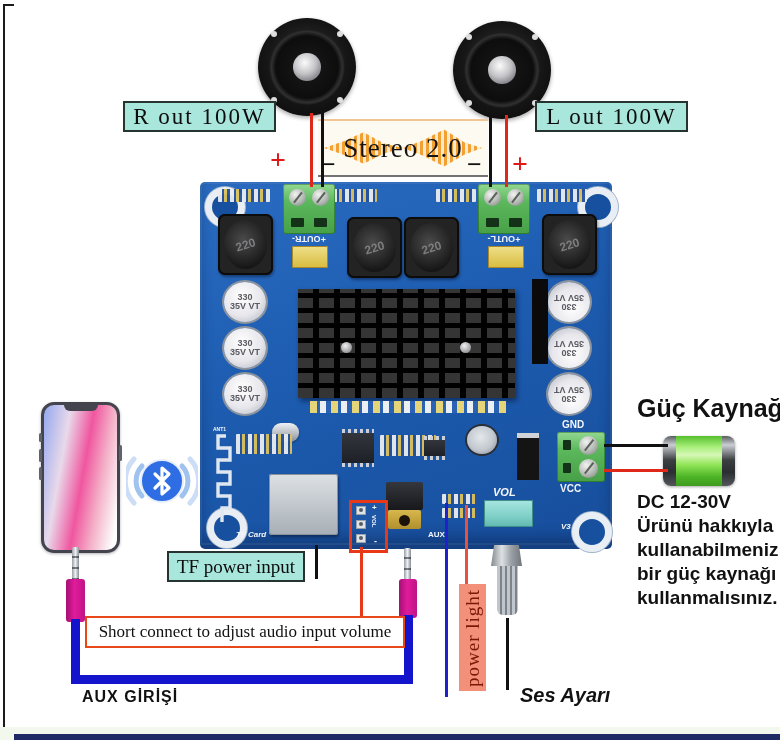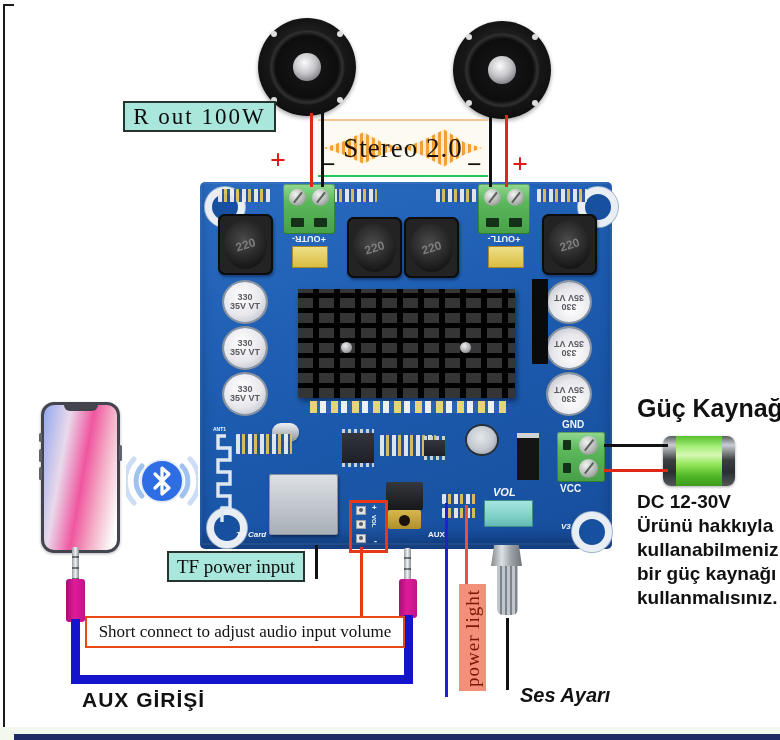--- a/index.html
+++ b/index.html
@@ -18,21 +18,21 @@
   .annline{z-index:5;}
   
   .speaker{border-radius:50%;background:radial-gradient(circle at 50% 45%,#3c3c3c 0%,#161616 55%,#060606 100%);
            box-shadow:0 2px 4px rgba(0,0,0,.35);z-index:2;}
   .spk-cone{position:absolute;inset:11%;border-radius:50%;
             background:radial-gradient(circle,#b9b9bd 0%,#8e8e92 12%,#3e3e42 14%,#141414 24%,#0d0d0d 58%,#303030 66%,#0a0a0a 74%);}
   .spk-dome{position:absolute;inset:36%;border-radius:50%;
             background:radial-gradient(circle at 42% 35%,#fbfbfb,#c4c4c8 45%,#808086 78%,#55555a);}
   .spk-hole{position:absolute;width:6px;height:6px;border-radius:50%;background:#e9e9e9;opacity:.95;}
   
-  .stereo-box{background:#fdfaf1;border-top:2px solid #f2c694;border-bottom:2px solid #22c55e;z-index:2;}
+  .stereo-box{background:#fdfaf1;border-top:2px solid #f2c694;border-bottom:2px solid #737373;z-index:2;}
   .waveform{position:absolute;inset:4px 6px;background:repeating-linear-gradient(90deg,#f2a032 0 3px,rgba(242,160,50,.18) 3px 6px);
             clip-path:polygon(0% 50%,12% 36%,25% 16%,38% 40%,50% 50%,62% 34%,76% 10%,89% 38%,100% 50%,89% 64%,76% 90%,62% 66%,50% 50%,38% 62%,25% 84%,12% 64%);}
   .stereo-text{position:absolute;inset:0;display:flex;align-items:center;justify-content:center;
                font-size:27px;color:#141414;letter-spacing:1px;}
   
   .board{background:linear-gradient(160deg,#2a6cc2 0%,#1d5cb0 45%,#174e9c 100%);
          border-radius:5px;border-bottom:4px solid #143f80;z-index:1;
          box-shadow:inset 0 0 0 2px rgba(255,255,255,.07), inset 0 -8px 14px rgba(0,10,40,.3);}
   .hole{width:26px;height:26px;border-radius:50%;border:7px solid #e9eef4;background:#17509e;
         box-shadow:0 0 0 1px #9fb4cc;}
@@ -127,20 +127,23 @@
   </div>
 
   <div class="abs wire" style="left:310px;top:113px;width:3px;height:74px;background:#e02818;"></div>
   <div class="abs wire" style="left:321px;top:111px;width:3px;height:76px;background:#111;"></div>
   <div class="abs wire" style="left:489px;top:117px;width:3px;height:70px;background:#111;"></div>
   <div class="abs wire" style="left:505px;top:115px;width:3px;height:72px;background:#e02818;"></div>
 
   <div class="abs cyan-label serif" style="left:123px;top:101px;width:149px;height:27px;font-size:23px;">
     <span>R out 100W</span>
   </div>
+  <div class="abs cyan-label serif" style="left:535px;top:101px;width:149px;height:27px;font-size:23px;">
+    <span>L out 100W</span>
+  </div>
 
   <div class="abs stereo-box serif" style="left:318px;top:119px;width:170px;height:54px;">
     <div class="waveform"></div>
     <div class="stereo-text">Stereo 2.0</div>
   </div>
 
   <div class="abs mark" style="left:270px;top:144px;font-size:28px;color:#e01818;">+</div>
   <div class="abs mark" style="left:321px;top:150px;font-size:26px;color:#111;">−</div>
   <div class="abs mark" style="left:467px;top:150px;font-size:26px;color:#111;">−</div>
   <div class="abs mark" style="left:512px;top:148px;font-size:28px;color:#e01818;">+</div>
@@ -299,21 +302,21 @@
     <polyline points="29,26 43,40 36,46 36,20 43,26 29,40" fill="none" stroke="#ffffff" stroke-width="3.2" stroke-linejoin="round" stroke-linecap="round"></polyline>
   </svg>
 
   <div class="abs plugtip" style="left:72px;top:547px;width:7px;height:34px;"></div>
   <div class="abs plugbody" style="left:66px;top:579px;width:19px;height:43px;"></div>
   <div class="abs plugtip" style="left:404px;top:548px;width:7px;height:33px;"></div>
   <div class="abs plugbody" style="left:399px;top:579px;width:18px;height:39px;"></div>
   <div class="abs wire" style="left:71px;top:619px;width:9px;height:63px;background:#1414cc;"></div>
   <div class="abs wire" style="left:71px;top:675px;width:342px;height:9px;background:#1414cc;"></div>
   <div class="abs wire" style="left:404px;top:615px;width:9px;height:64px;background:#1414cc;"></div>
-  <div class="abs boldtxt" style="left:82px;top:688px;font-size:21px;letter-spacing:1px;">AUX GİRİŞİ</div>
+  <div class="abs boldtxt" style="left:82px;top:688px;font-size:16px;letter-spacing:1px;">AUX GİRİŞİ</div>
 
   <div class="abs annline" style="left:315px;top:545px;width:3px;height:34px;background:#111;"></div>
   <div class="abs cyan-label serif" style="left:167px;top:551px;width:134px;height:27px;font-size:19px;letter-spacing:0;">
     <span>TF power input</span>
   </div>
 
   <div class="abs annline" style="left:360px;top:547px;width:3px;height:70px;background:#e83818;"></div>
   <div class="abs short-box serif" style="left:85px;top:616px;width:316px;height:28px;">
     <span>Short connect to adjust audio input volume</span>
   </div>

